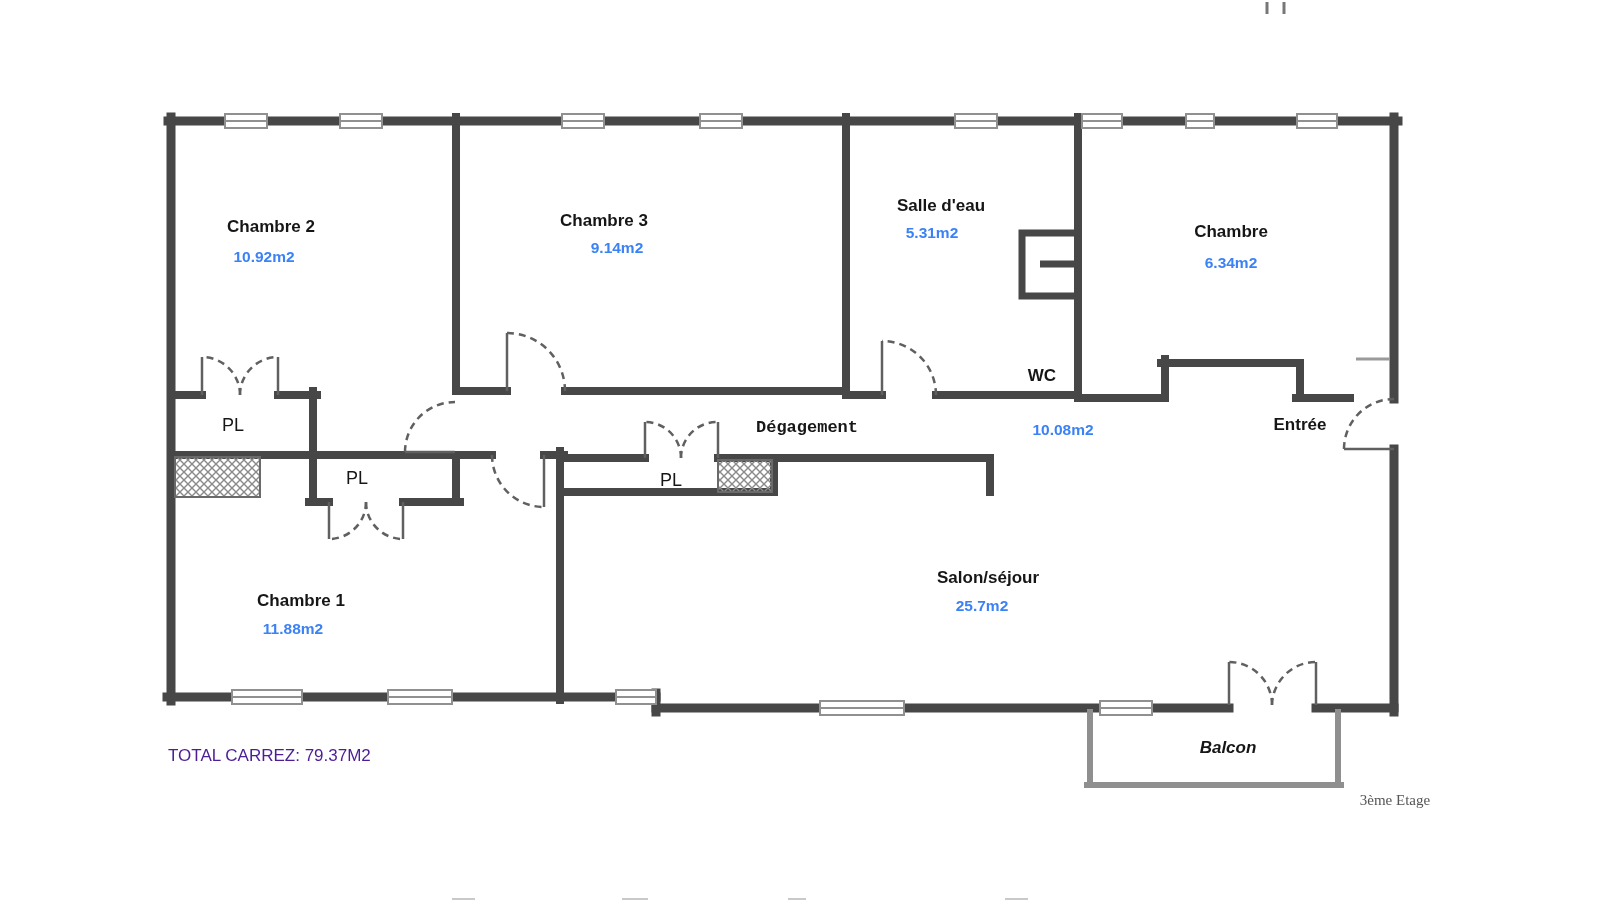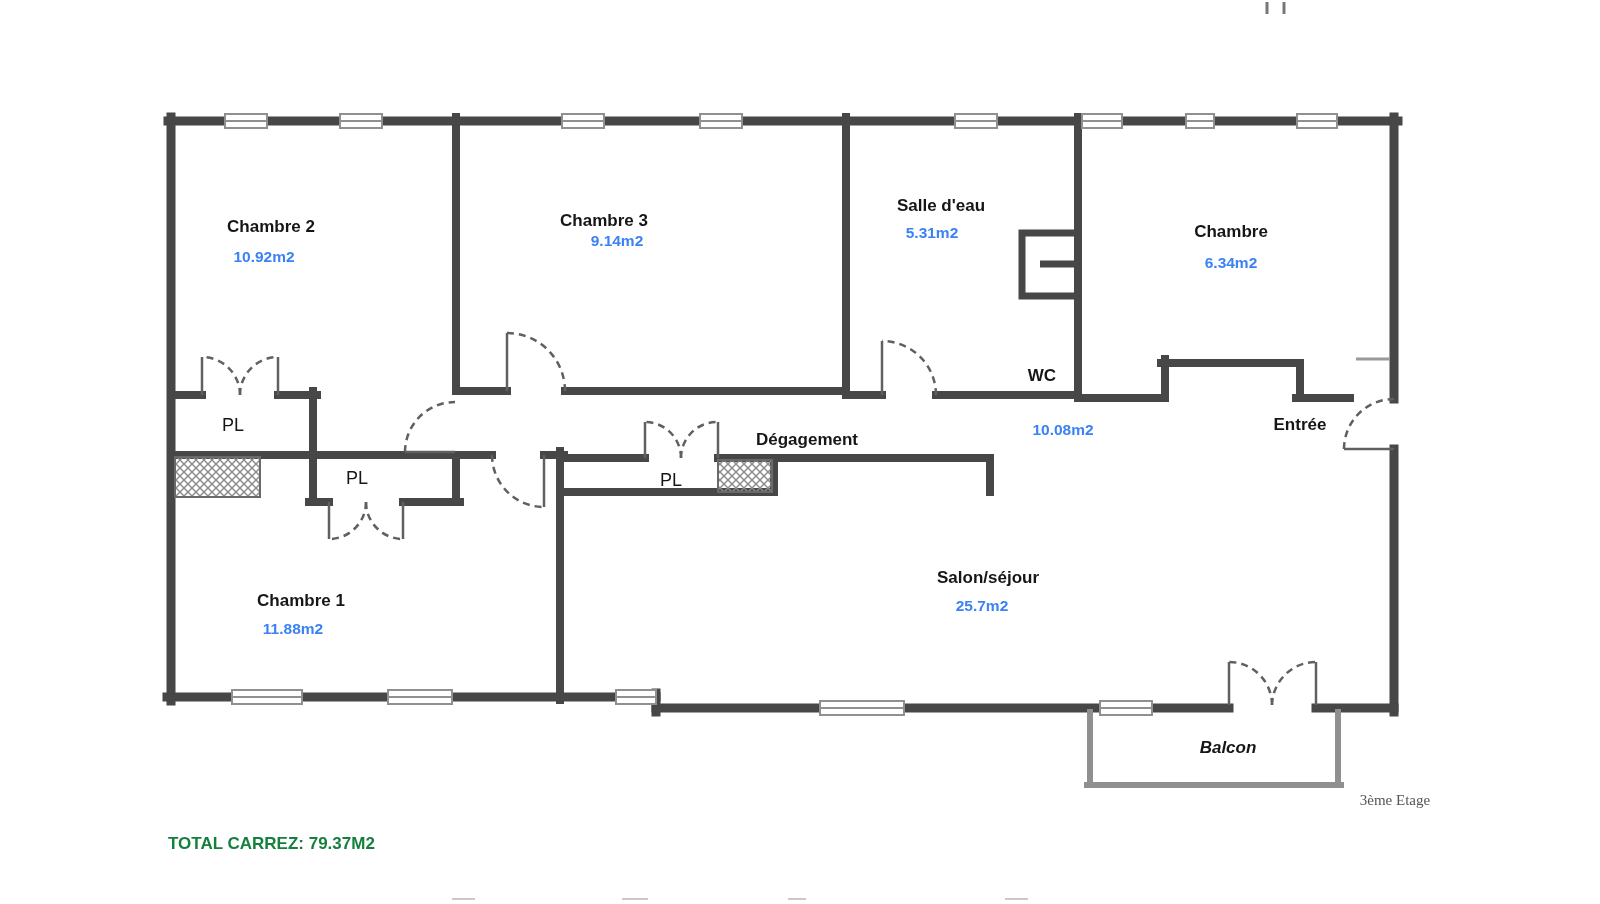--- a/index.html
+++ b/index.html
@@ -8,21 +8,21 @@
     width:1600px;height:904px;
     background:#ffffff;
     overflow:hidden;
     font-family:"Liberation Sans", sans-serif;
   }
   #plan-svg{position:absolute;left:0;top:0;}
   .lbl{position:absolute;text-align:center;white-space:nowrap;}
   .name-label{font-size:17px;font-weight:bold;color:#161616;}
   .area-label{font-size:15.5px;font-weight:bold;color:#3b82f6;}
   .pl-label{font-size:18px;font-weight:normal;color:#161616;}
-  .total-label{position:absolute;left:168px;top:834px;font-size:17px;font-weight:bold;color:#15803d;text-align:left;}
+  .total-label{position:absolute;left:168px;top:746px;font-size:17px;font-weight:normal;color:#4c1d95;text-align:left;}
   .floor-label{position:absolute;left:1330px;top:792px;width:130px;font-family:"Liberation Serif", serif;font-size:15px;font-weight:normal;color:#555555;text-align:center;}
 </style>
 </head>
 <body>
 
 <div id="plan-canvas">
 
   <svg id="plan-svg" width="1600" height="904" viewBox="0 0 1600 904">
     <defs>
       <pattern id="xhatch" width="8" height="8" patternUnits="userSpaceOnUse">
@@ -169,31 +169,31 @@
       <line x1="622" y1="899" x2="648" y2="899" stroke="#c9c9c9" stroke-width="2"></line>
       <line x1="788" y1="899" x2="806" y2="899" stroke="#c9c9c9" stroke-width="2"></line>
       <line x1="1005" y1="899" x2="1028" y2="899" stroke="#c9c9c9" stroke-width="2"></line>
     </g>
   </svg>
 
   <div class="lbl name-label" style="left:201px;top:217px;width:140px;">Chambre 2</div>
   <div class="lbl area-label" style="left:194px;top:248px;width:140px;">10.92m2</div>
 
   <div class="lbl name-label" style="left:534px;top:211px;width:140px;">Chambre 3</div>
-  <div class="lbl area-label" style="left:547px;top:232px;width:140px;">9.14m2</div>
+  <div class="lbl area-label" style="left:547px;top:239px;width:140px;">9.14m2</div>
 
   <div class="lbl name-label" style="left:871px;top:196px;width:140px;">Salle d'eau</div>
   <div class="lbl area-label" style="left:862px;top:224px;width:140px;">5.31m2</div>
 
   <div class="lbl name-label" style="left:1161px;top:222px;width:140px;">Chambre</div>
   <div class="lbl area-label" style="left:1161px;top:254px;width:140px;">6.34m2</div>
 
   <div class="lbl name-label" style="left:1002px;top:366px;width:80px;">WC</div>
 
-  <div class="lbl name-label" style="left:727px;top:430px;width:160px;">Dégagement</div>
+  <div class="lbl name-label" style="left:727px;top:418px;width:160px;font-family:Liberation Mono, monospace;">Dégagement</div>
   <div class="lbl area-label" style="left:993px;top:421px;width:140px;">10.08m2</div>
 
   <div class="lbl name-label" style="left:1240px;top:415px;width:120px;">Entrée</div>
 
   <div class="lbl pl-label" style="left:193px;top:415px;width:80px;">PL</div>
   <div class="lbl pl-label" style="left:317px;top:468px;width:80px;">PL</div>
   <div class="lbl pl-label" style="left:631px;top:470px;width:80px;">PL</div>
 
   <div class="lbl name-label" style="left:231px;top:591px;width:140px;">Chambre 1</div>
   <div class="lbl area-label" style="left:223px;top:620px;width:140px;">11.88m2</div>

